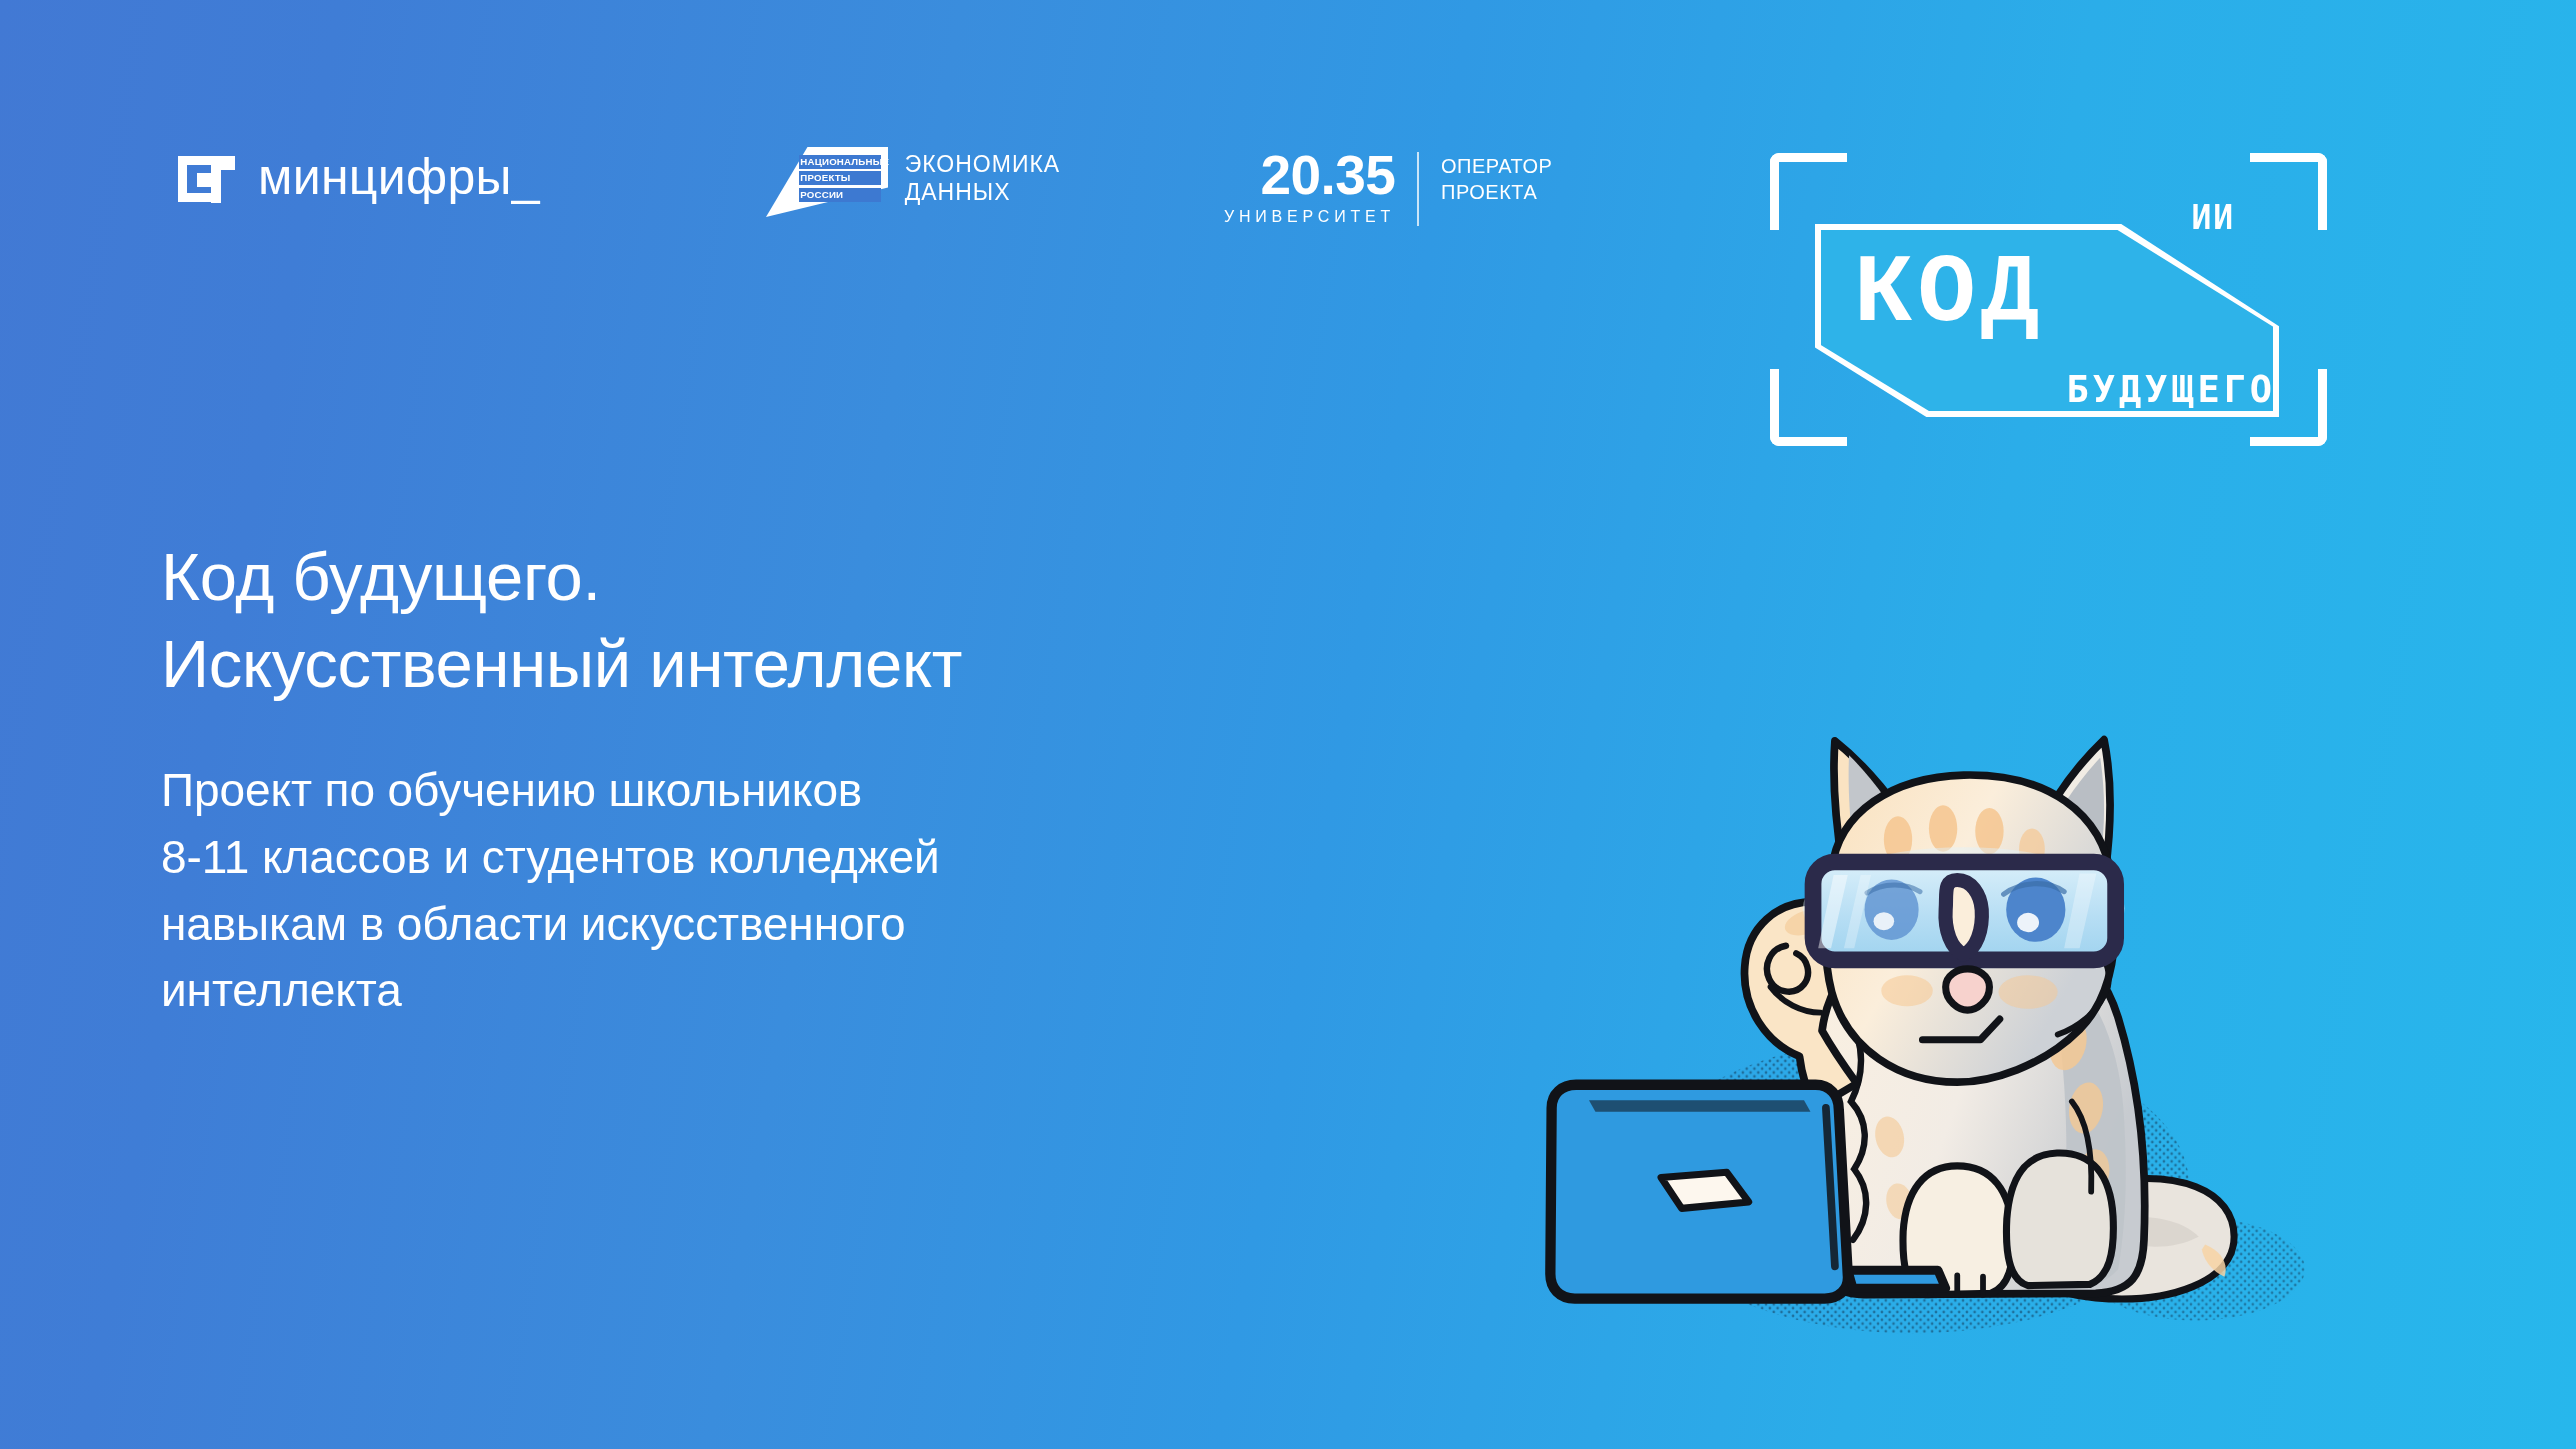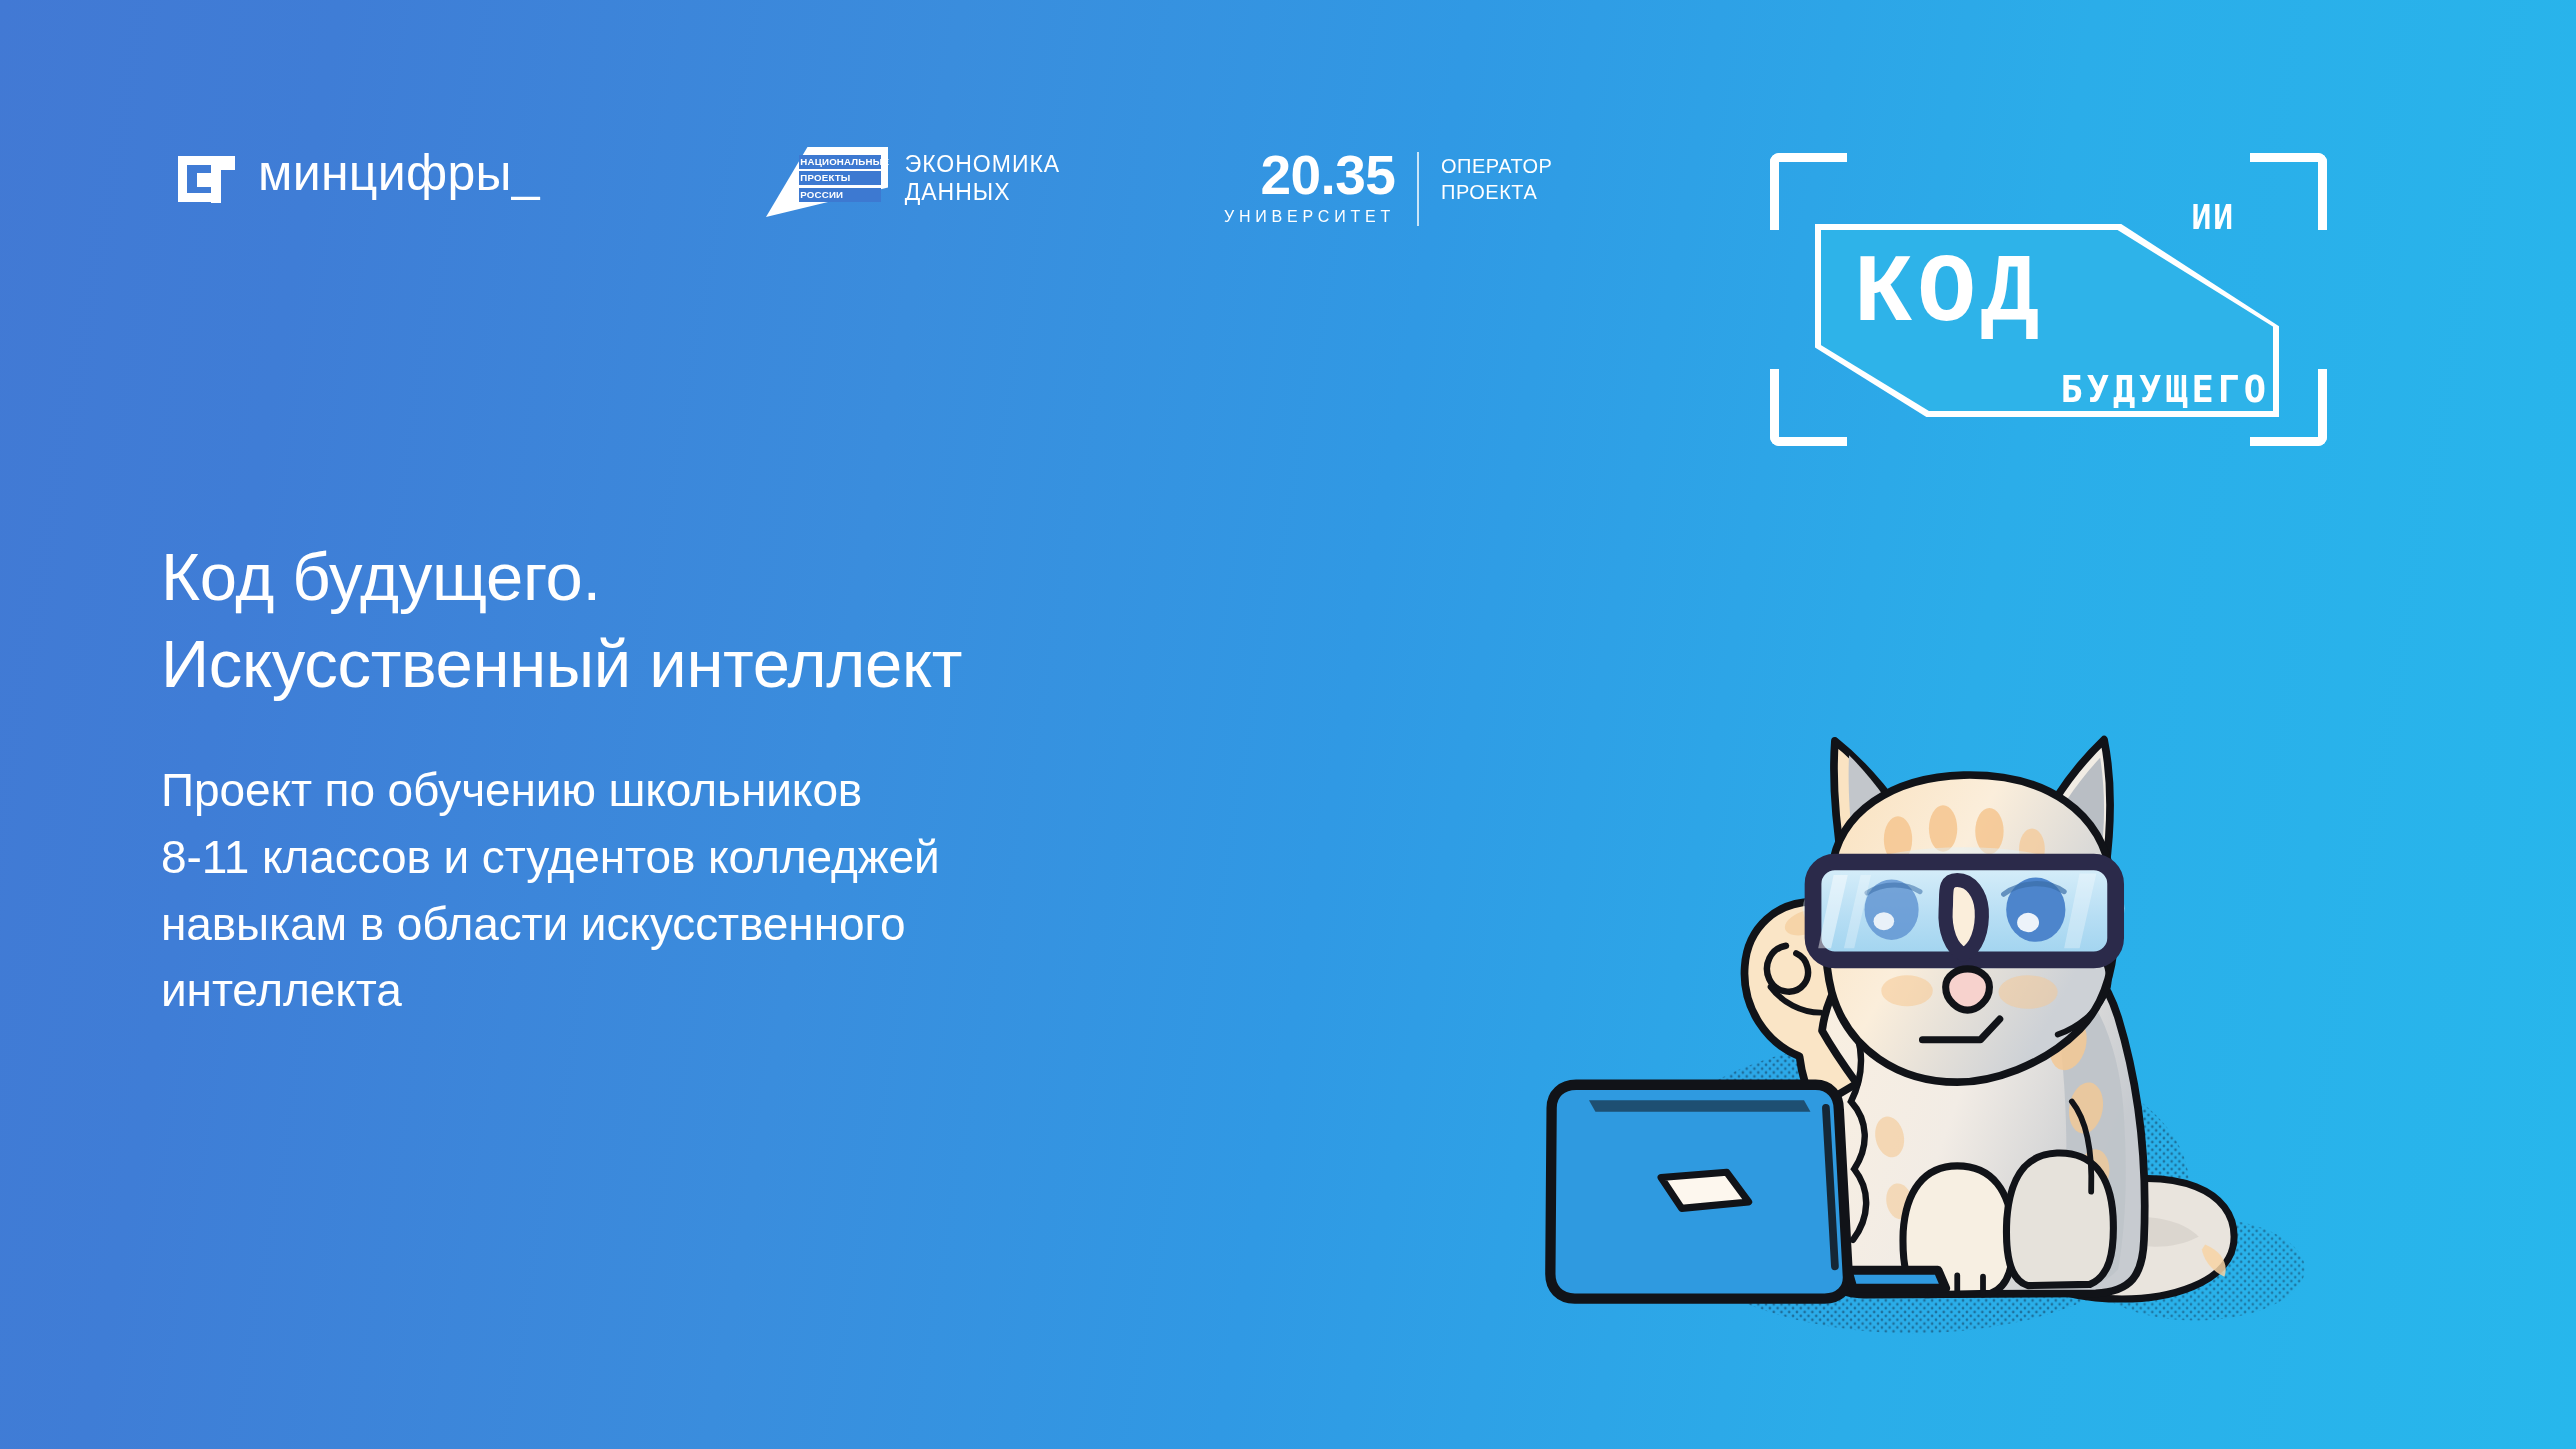--- a/index.html
+++ b/index.html
@@ -20,21 +20,21 @@
   .logo-bar {
     position:absolute;
     left:0; top:0;
     width:2576px; height:451px;
   }
 
   
   .mincifry {
     position:absolute;
     left:161px; top:143px;
-    display:flex; align-items:center; gap:23px;padding-left:17px;
+    display:flex; align-items:flex-end; gap:23px;padding-left:17px;
   }
   .mincifry-mark {
     position:relative;
     width:57px; height:59px;
     flex:0 0 auto;
   }
   .mc-outer {
     position:absolute; left:0; top:13px;
     width:43px; height:46px;
     border:9.7px solid #fff;
@@ -184,21 +184,21 @@
     left:39px; top:22px;
     color:#fff;
     font-size:97px;
     font-weight:700;
     letter-spacing:5.2px;
     line-height:1;
     font-family:Liberation Mono, monospace;
   }
   .kod-word2 {
     position:absolute;
-    right:9px; bottom:9px;
+    right:3px; bottom:9px;
     color:#fff;
     font-size:37px;
     font-weight:700;
     letter-spacing:3.9px;
     line-height:1;
     font-family:"DejaVu Sans Mono", monospace;
   }
   .kod-ai {
     position:absolute;
     right:97px; top:53px;

